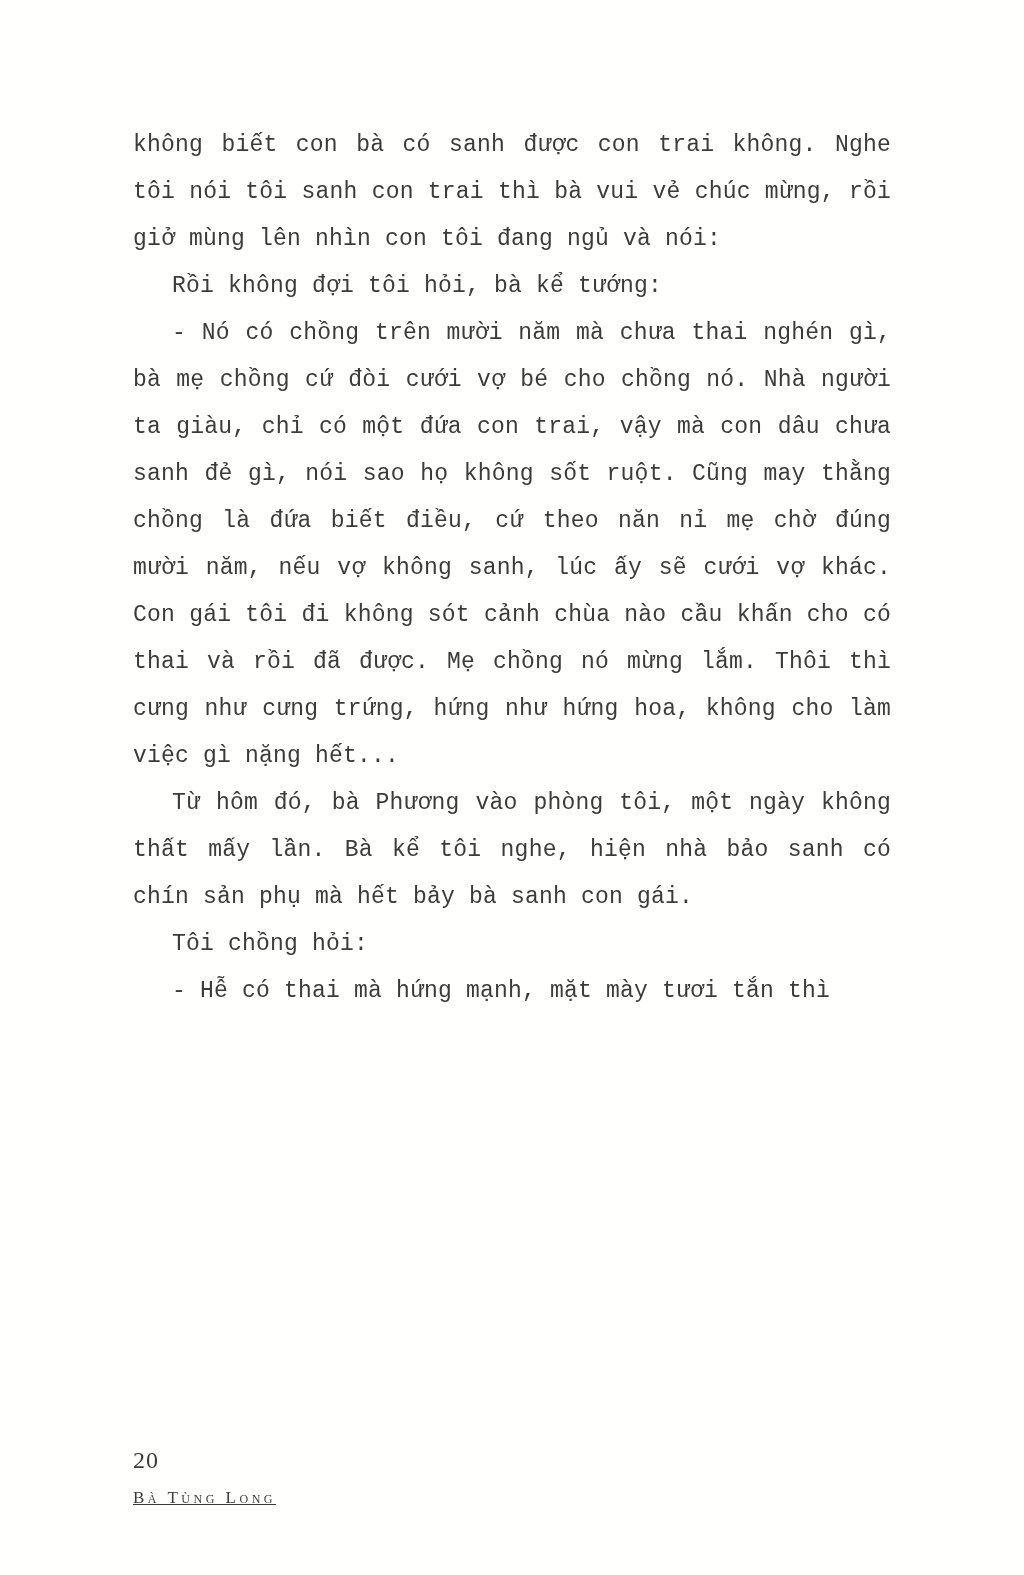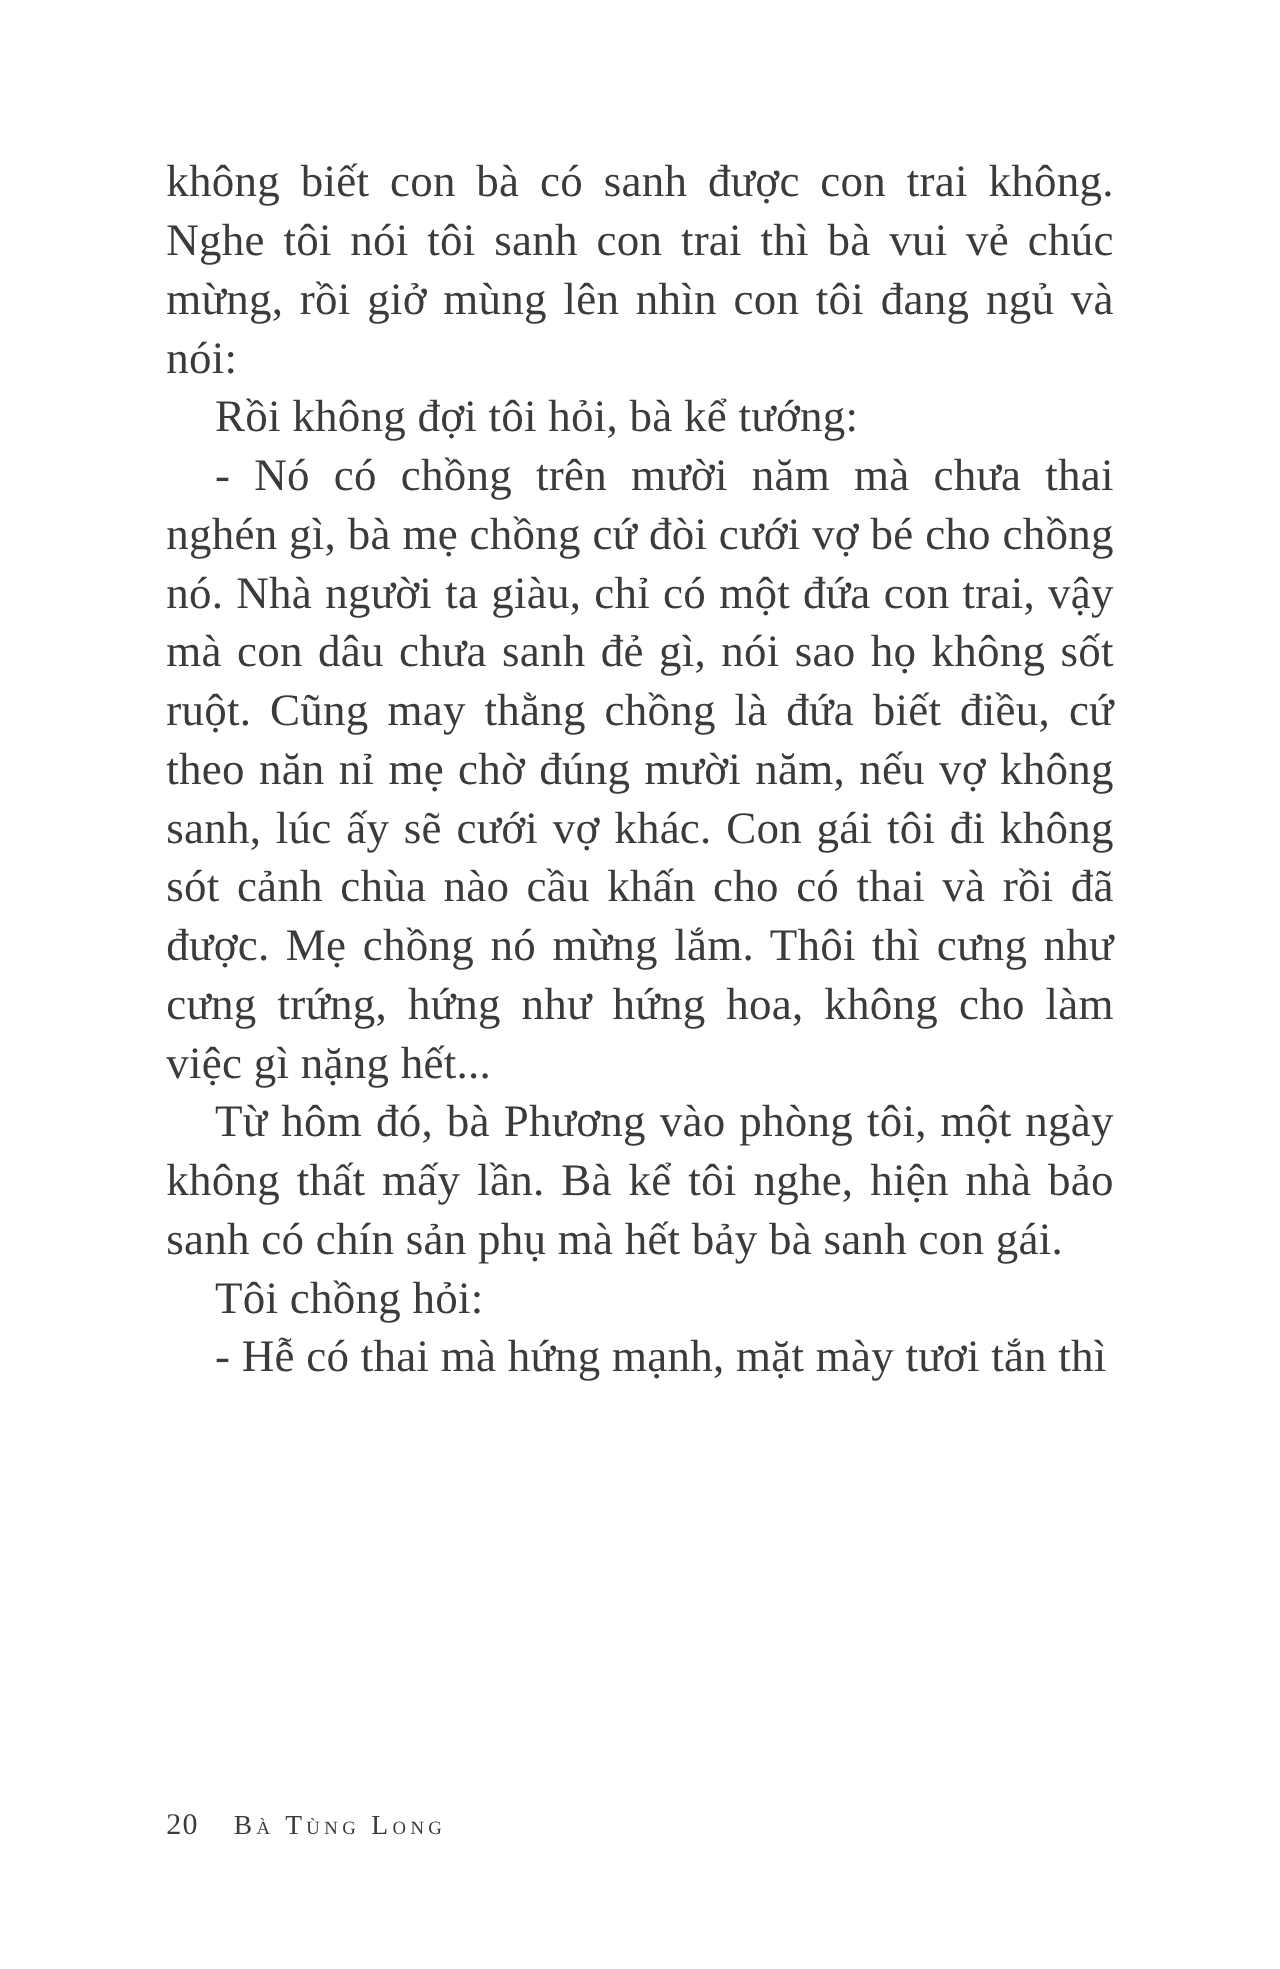--- a/index.html
+++ b/index.html
@@ -15,51 +15,54 @@
     background: #fffffe;
     overflow: hidden;
     font-family: "Liberation Serif", "DejaVu Serif", serif;
     color: #3b3b3b;
   }
   .text-block {
     position: absolute;
     left: 133px;
     top: 122px;
     width: 758px;
-    font-size: 36px;
+    font-size: 23px;
     line-height: 47px;
     text-align: justify;
     text-justify: inter-word;
     letter-spacing: 0.2px;
+    font-family: Liberation Mono, monospace;
   }
   .text-block p {
     margin: 0;
     padding: 0;
     text-indent: 39px;
   }
   .text-block p.no-indent {
     text-indent: 0;
   }
   .footer {
     position: absolute;
     left: 133px;
     top: 1447px;
     display: flex;
     align-items: baseline;
-    gap: 28px;
+    gap: 14px;
     color: #3b3b3b;
+    flex-direction: column;
   }
   .footer .page-number {
     font-size: 24px;
     letter-spacing: 1px;
   }
   .footer .author {
-    font-size: 22px;
+    font-size: 17px;
     letter-spacing: 3.5px;
     font-variant: small-caps;
+    text-decoration: underline;
   }
 </style>
 </head>
 <body>
 
 <div class="page">
 
   <div class="text-block">
     <p class="no-indent">không biết con bà có sanh được con trai không. Nghe tôi nói tôi sanh con trai thì bà vui vẻ chúc mừng, rồi giở mùng lên nhìn con tôi đang ngủ và nói:</p>
     <p>Rồi không đợi tôi hỏi, bà kể tướng:</p>

